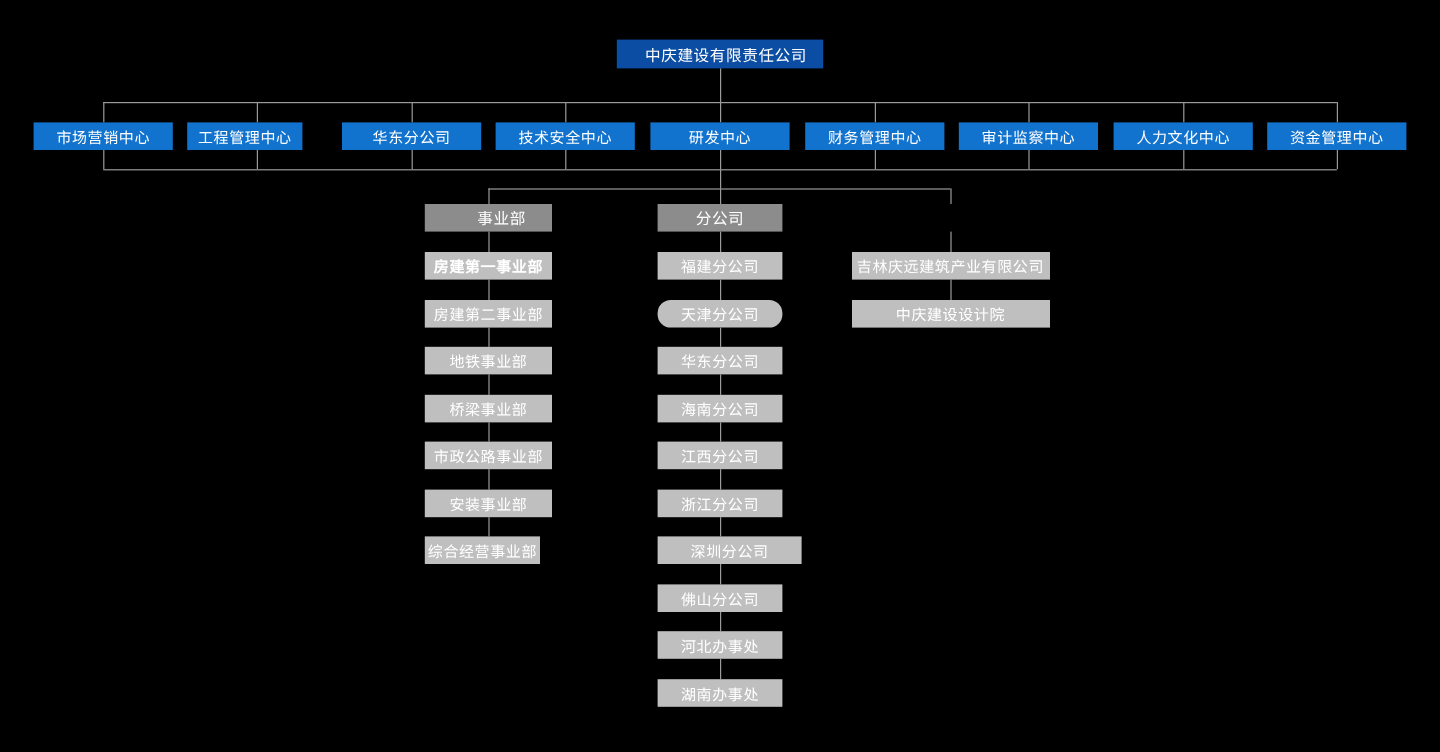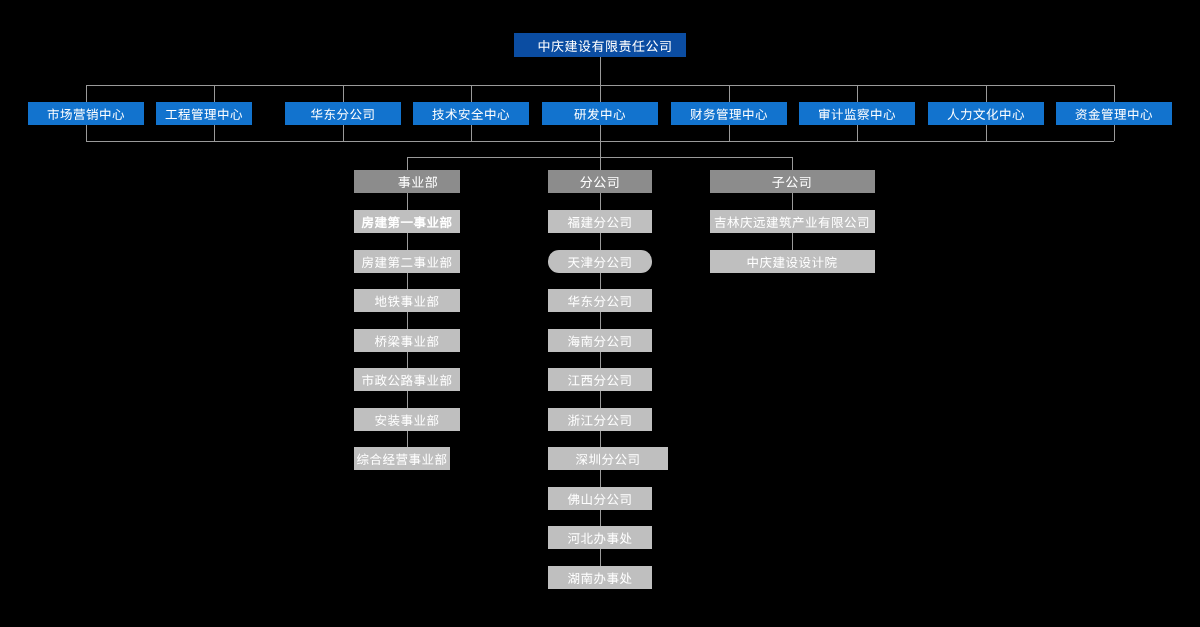--- a/index.html
+++ b/index.html
@@ -133,18 +133,17 @@
     <div class="node node-leaf" style="left: 548px; top: 408px; width: 104px;">浙江分公司</div>
     <div class="line v" style="left: 600px; top: 431px; height: 16px;"></div>
     <div class="node node-leaf" style="left: 548px; top: 447px; width: 120px;">深圳分公司</div>
     <div class="line v" style="left: 600px; top: 470px; height: 17px;"></div>
     <div class="node node-leaf" style="left: 548px; top: 487px; width: 104px;">佛山分公司</div>
     <div class="line v" style="left: 600px; top: 510px; height: 16px;"></div>
     <div class="node node-leaf" style="left: 548px; top: 526px; width: 104px;">河北办事处</div>
     <div class="line v" style="left: 600px; top: 549px; height: 17px;"></div>
     <div class="node node-leaf" style="left: 548px; top: 566px; width: 104px; text-align: right;">湖南办事处</div>
     <div class="line v" style="left: 792px; top: 157px; height: 13px;"></div>
-    <div class="node node-group" style="left: 709.5px; top: 170px; width: 165px;">子公司</div>
     <div class="line v" style="left: 792px; top: 193px; height: 17px;"></div>
     <div class="node node-leaf" style="left: 709.5px; top: 210px; width: 165px;">吉林庆远建筑产业有限公司</div>
     <div class="line v" style="left: 792px; top: 233px; height: 17px;"></div>
     <div class="node node-leaf" style="left: 709.5px; top: 250px; width: 165px;">中庆建设设计院</div>
   </div>
 
 </body></html>

